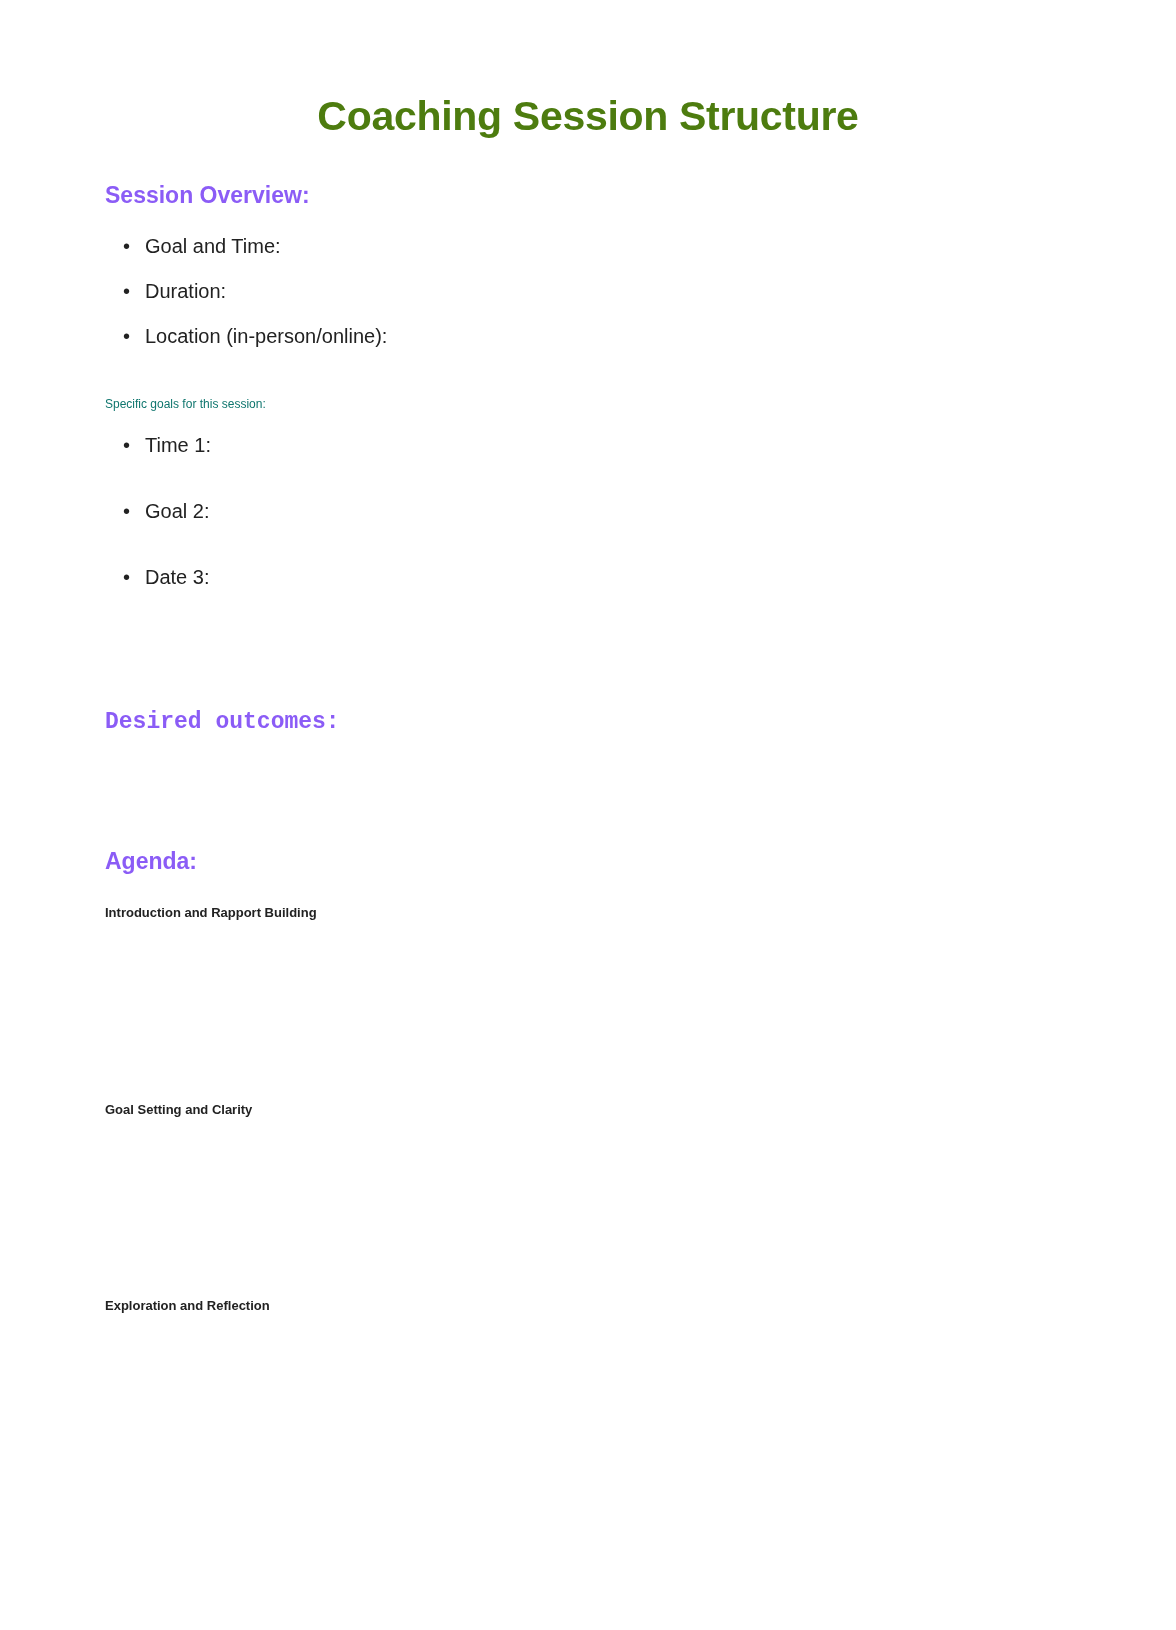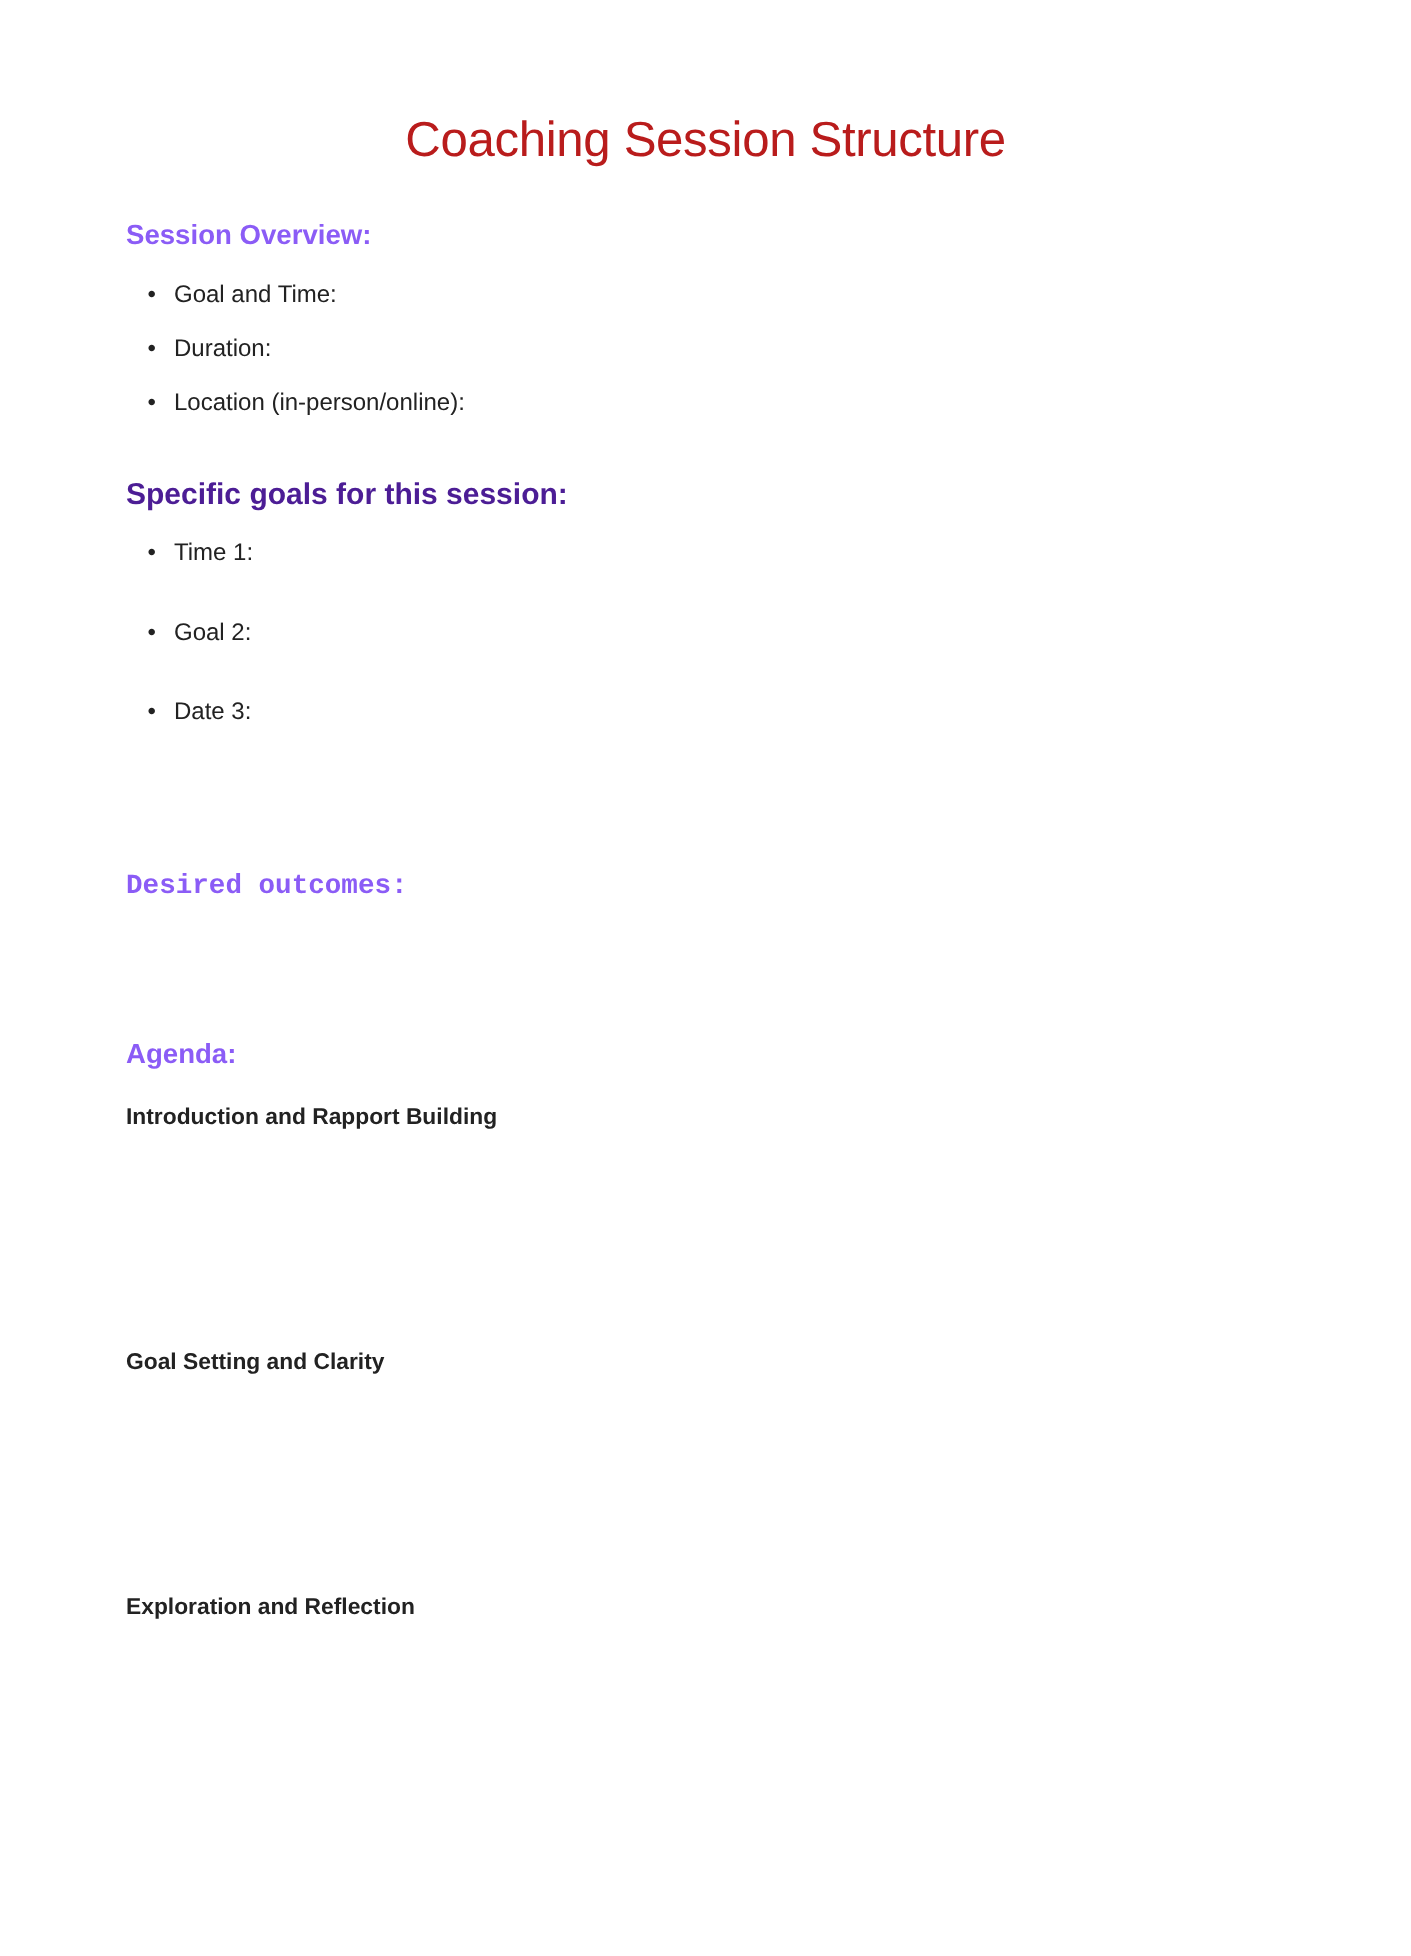--- a/index.html
+++ b/index.html
@@ -21,23 +21,23 @@
     background: #ffffff;
     box-sizing: border-box;
     padding: 0 105px;
     overflow: hidden;
   }
   .doc-title {
     margin: 0;
     padding-top: 93px;
     text-align: center;
     font-size: 41px;
-    font-weight: normal;
+    font-weight: bold;
     letter-spacing: -0.3px;
-    color: #b91c1c;
+    color: #4d7c0f;
     line-height: 1.15;
   }
   .section-heading {
     margin: 0;
     font-size: 23px;
     font-weight: bold;
     color: #8b5cf6;
     line-height: 1.2;
   }
   .h-session-overview { padding-top: 42px; }
@@ -64,32 +64,32 @@
     font-size: 20px;
     line-height: 1.25;
     color: #222222;
   }
   .overview-list { padding-top: 24px; }
   .overview-list li { margin-bottom: 20px; }
 
   .intro-line {
     margin: 0;
     padding-top: 28px;
-    font-size: 25px;
-    font-weight: bold;
-    color: #4c1d95;
+    font-size: 12px;
+    font-weight: normal;
+    color: #0f766e;
     line-height: 1.25;
   }
 
   .goals-list { padding-top: 21px; }
   .goals-list li { margin-bottom: 41px; }
 
   .agenda-item {
     margin: 0;
-    font-size: 19px;
+    font-size: 13px;
     font-weight: bold;
     color: #222222;
     line-height: 1.2;
   }
   .agenda-item-1 { padding-top: 29px; }
   .agenda-item-2 { padding-top: 181px; }
   .agenda-item-3 { padding-top: 181px; }
 </style>
 </head>
 <body>

